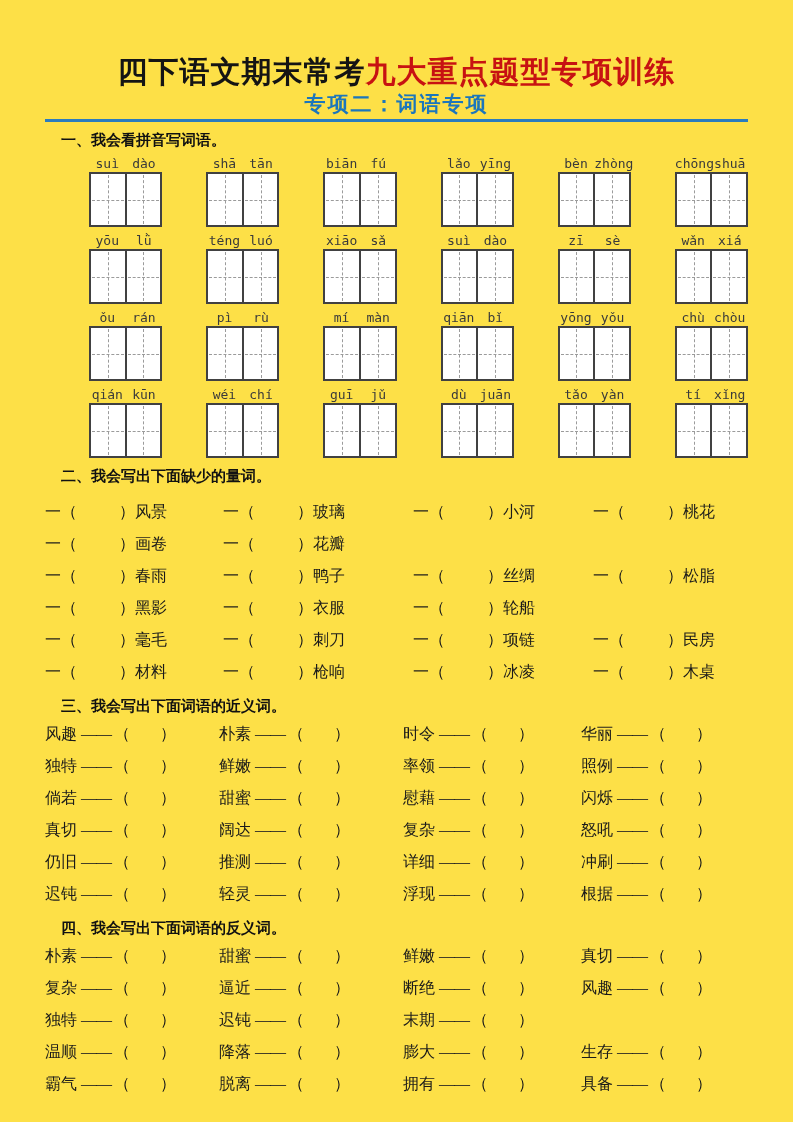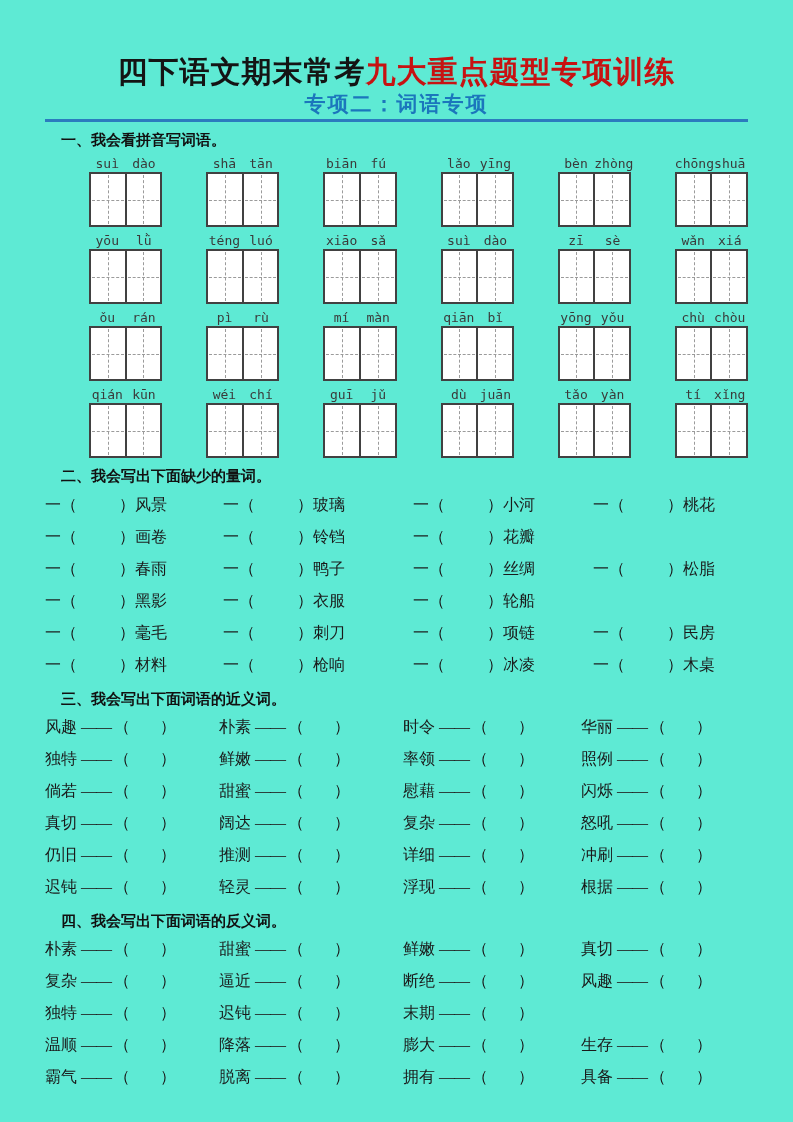--- a/index.html
+++ b/index.html
@@ -1,17 +1,17 @@
 <!DOCTYPE html>
 <html><head>
 <meta charset="utf-8">
 <style>
   html,body{margin:0;padding:0;background:#e9e9e9;}
   .page{
-    width:793px;height:1122px;margin:0 auto;background:#5eead4;
+    width:793px;height:1122px;margin:0 auto;background:#fde047;
     box-sizing:border-box;padding:48px 45px 0 45px;overflow:hidden;
     font-family:"Liberation Serif","DejaVu Serif",serif;color:#1a1a1a;
   }
   
   .title{
     margin:6px 0 0 0;text-align:center;
     font-family:"Liberation Sans","DejaVu Sans",sans-serif;
     font-weight:bold;font-size:30px;line-height:36px;color:#141414;letter-spacing:1px;
   }
   .title .red{color:#c71212;}
@@ -40,21 +40,21 @@
   .hdash{position:absolute;top:50%;left:1px;right:1px;border-top:1px dashed #9b9b9b;}
   
   .wrow{display:grid;height:32px;align-items:center;font-size:16px;white-space:nowrap;}
   .wrow.cols-a{grid-template-columns:178px 190px 180px 1fr;}
   .wrow.cols-b{grid-template-columns:174px 184px 178px 1fr;}
   .gap-wide{display:inline-block;width:42px;}
   .gap-narrow{display:inline-block;width:30px;}
   .dash{letter-spacing:-1px;margin:0 3px 0 4px;color:#222;}
   .word{color:#1a1a1a;}
   .paren{color:#1a1a1a;}
-  #sec2-rows{margin-top:3px;font-family:Liberation Serif, serif;}
+  #sec2-rows{margin-top:10px;font-family:Liberation Serif, serif;}
 </style>
 </head>
 <body>
 
 <div class="page">
 
   <h1 class="title"><span>四下语文期末常考</span><span class="red">九大重点题型专项训练</span></h1>
 
   <h2 class="subtitle">专项二：词语专项</h2>
 
@@ -462,21 +462,20 @@
     <div class="sec-head">二、我会写出下面缺少的量词。</div>
     <div id="sec2-rows">
         <div class="wrow cols-a">
           <span class="qitem"><span class="word">一</span><span class="paren">（</span><span class="gap-wide"></span><span class="paren">）</span><span class="word">风景</span></span>
           <span class="qitem"><span class="word">一</span><span class="paren">（</span><span class="gap-wide"></span><span class="paren">）</span><span class="word">玻璃</span></span>
           <span class="qitem"><span class="word">一</span><span class="paren">（</span><span class="gap-wide"></span><span class="paren">）</span><span class="word">小河</span></span>
           <span class="qitem"><span class="word">一</span><span class="paren">（</span><span class="gap-wide"></span><span class="paren">）</span><span class="word">桃花</span></span>
         </div>
         <div class="wrow cols-a">
           <span class="qitem"><span class="word">一</span><span class="paren">（</span><span class="gap-wide"></span><span class="paren">）</span><span class="word">画卷</span></span>
-          <span class="qitem"><span class="word">一</span><span class="paren">（</span><span class="gap-wide"></span><span class="paren">）</span><span class="word">铃铛</span></span>
           <span class="qitem"><span class="word">一</span><span class="paren">（</span><span class="gap-wide"></span><span class="paren">）</span><span class="word">花瓣</span></span>
         </div>
         <div class="wrow cols-a">
           <span class="qitem"><span class="word">一</span><span class="paren">（</span><span class="gap-wide"></span><span class="paren">）</span><span class="word">春雨</span></span>
           <span class="qitem"><span class="word">一</span><span class="paren">（</span><span class="gap-wide"></span><span class="paren">）</span><span class="word">鸭子</span></span>
           <span class="qitem"><span class="word">一</span><span class="paren">（</span><span class="gap-wide"></span><span class="paren">）</span><span class="word">丝绸</span></span>
           <span class="qitem"><span class="word">一</span><span class="paren">（</span><span class="gap-wide"></span><span class="paren">）</span><span class="word">松脂</span></span>
         </div>
         <div class="wrow cols-a">
           <span class="qitem"><span class="word">一</span><span class="paren">（</span><span class="gap-wide"></span><span class="paren">）</span><span class="word">黑影</span></span>

